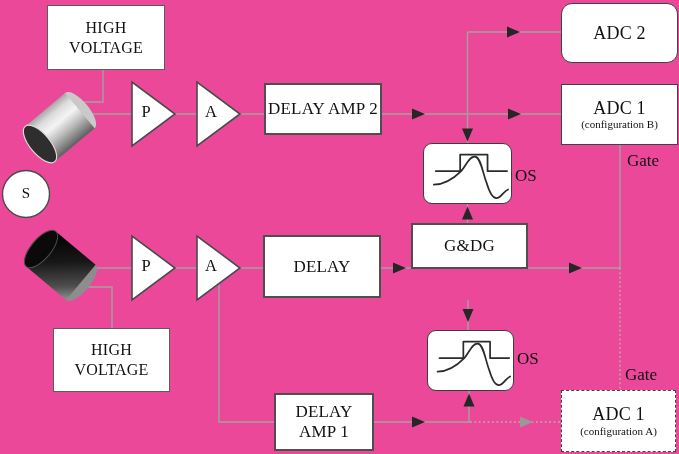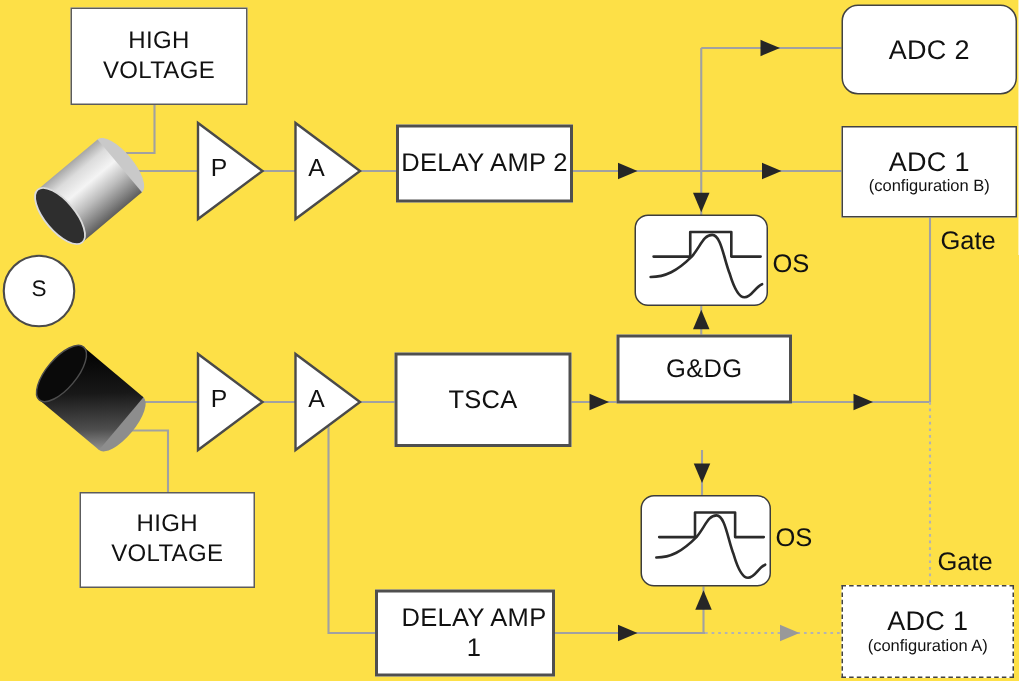--- a/index.html
+++ b/index.html
@@ -1,18 +1,18 @@
 <!DOCTYPE html>
 <html><head>
 <meta charset="utf-8">
 <style>
   html,body{margin:0;padding:0;background:#fff;}
   .stage{
-    position:relative;width:679px;height:454px;background:#fde047;overflow:hidden;
-    font-family:Liberation Sans, sans-serif;color:#111;
+    position:relative;width:679px;height:454px;background:#ec4899;overflow:hidden;
+    font-family:Liberation Serif, serif;color:#111;
   }
   .wires{position:absolute;left:0;top:0;z-index:1;}
   .box{
     position:absolute;box-sizing:border-box;background:#fff;border:2px solid #4f4f4f;
     display:flex;flex-direction:column;align-items:center;justify-content:center;
     text-align:center;font-size:17px;letter-spacing:.2px;z-index:2;
   }
   .box.hv{border-width:1.5px;border-color:#5c5c5c;font-size:16px;line-height:1.25;white-space:pre-line;}
   .box.adc{border-width:1.7px;border-color:#424242;font-size:18px;}
   .box.adc .main-label{line-height:1.15;}
@@ -121,42 +121,42 @@
   <div class="box os" style="left:423px;top:143px;width:89px;height:61px;">
     <svg class="wave" viewBox="0 0 89 61" preserveAspectRatio="none">
       <g stroke="#2b2b2b" stroke-width="1.8" fill="none" stroke-linejoin="round" stroke-linecap="round">
         <path d="M12,28 H37 V11 H65 V28 H85"></path>
         <path d="M10,42 C20,42 28,38 38,28 C44,21 46,13 52,13 C58,13 60,30 64,40 C67,50 70,56 74,56 C79,56 81,49 86,47"></path>
       </g>
     </svg>
   </div>
 
   <div class="box main" style="left:263px;top:235px;width:118px;height:63px;">
-    <span>TSCA</span>
+    <span>DELAY</span>
   </div>
 
   <div class="box main" style="left:411px;top:223px;width:117px;height:46px;">
     <span>G&amp;DG</span>
   </div>
 
   <div class="box hv" style="left:53px;top:328px;width:117px;height:64px;">
     <span>HIGH
 VOLTAGE</span>
   </div>
 
   <div class="box os" style="left:427px;top:330px;width:87px;height:61px;">
     <svg class="wave" viewBox="0 0 89 61" preserveAspectRatio="none">
       <g stroke="#2b2b2b" stroke-width="1.8" fill="none" stroke-linejoin="round" stroke-linecap="round">
         <path d="M12,28 H37 V11 H65 V28 H85"></path>
         <path d="M10,42 C20,42 28,38 38,28 C44,21 46,13 52,13 C58,13 60,30 64,40 C67,50 70,56 74,56 C79,56 81,49 86,47"></path>
       </g>
     </svg>
   </div>
 
-  <div class="box main" style="left:250px;top:393px;width:120px;height:58px;padding-left:12px;">
+  <div class="box main" style="left:274px;top:393px;width:100px;height:58px;">
     <span>DELAY AMP 1</span>
   </div>
 
   <div class="box adc dashed" style="left:561px;top:390px;width:115px;height:62px;">
     <span class="main-label">ADC 1</span>
     <span class="sub">(configuration A)</span>
   </div>
 
   <span class="flabel amp-label" style="left:132px;top:103px;">P</span>
   <span class="flabel amp-label" style="left:197px;top:103px;">A</span>

